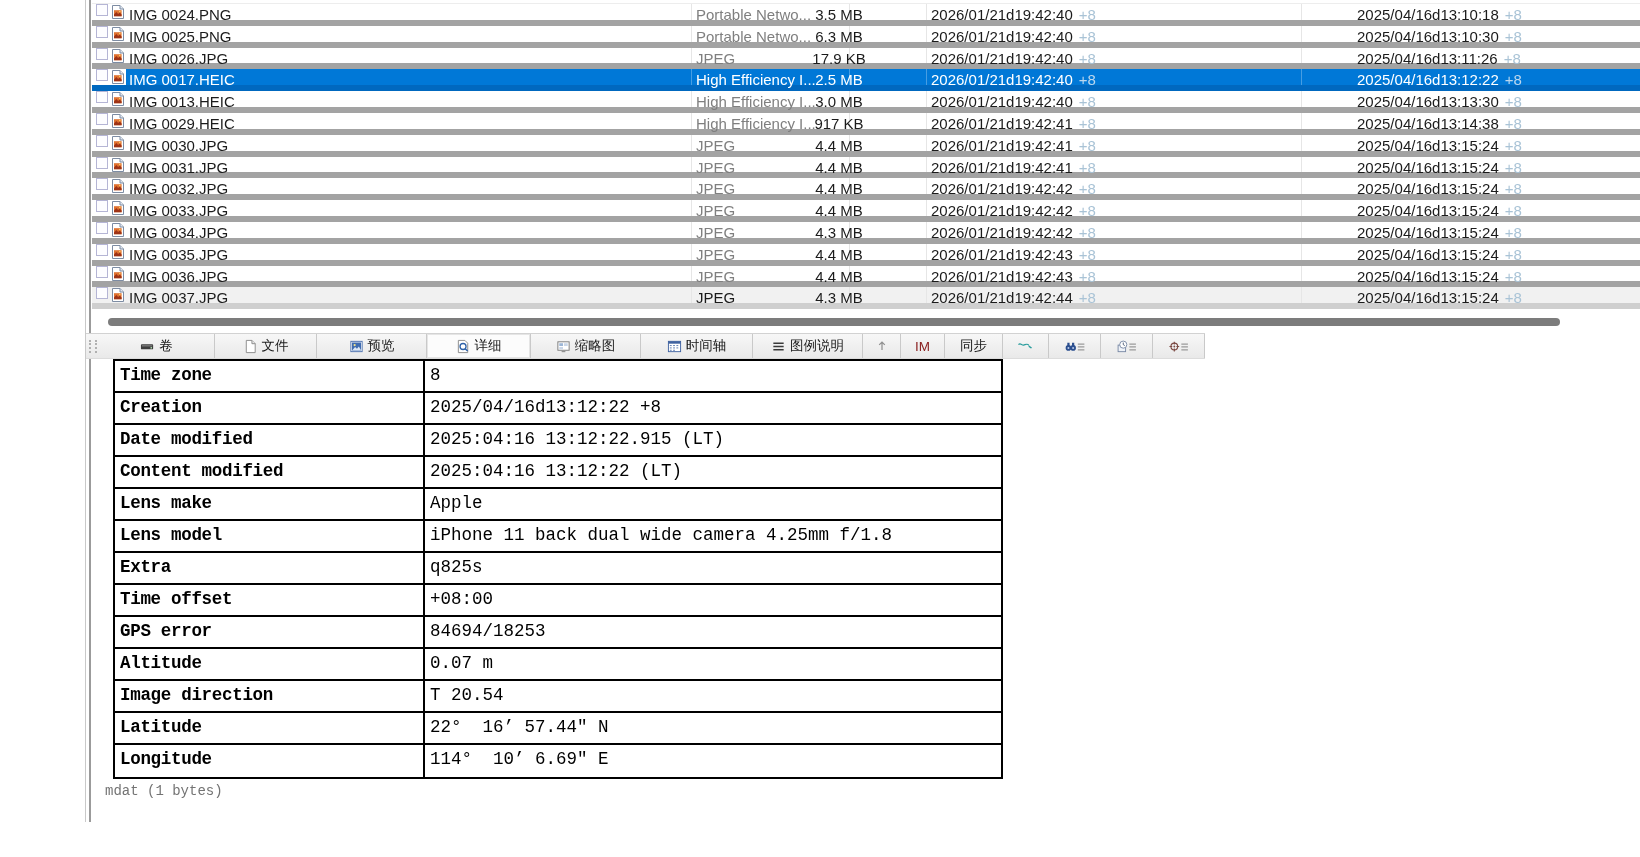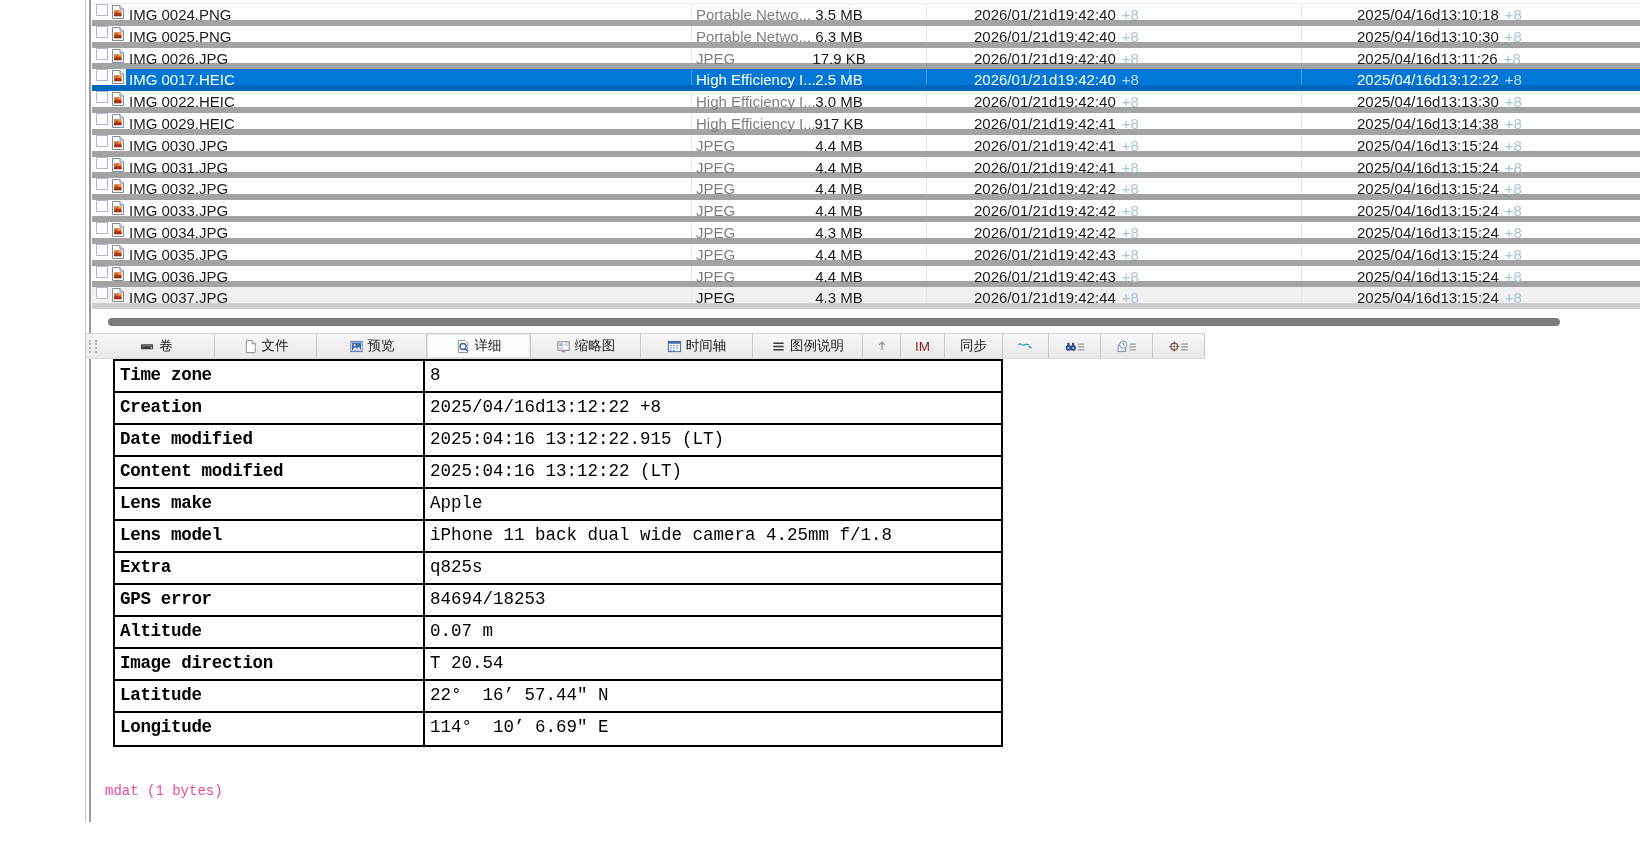--- a/index.html
+++ b/index.html
@@ -23,21 +23,21 @@
   .row>span{position:absolute;top:0;white-space:nowrap;z-index:1;}
   .cb{position:absolute;left:4px;top:5.5px;width:10px;height:10px;border:1px solid #b5b5d5;
       background:#fdfdff;z-index:1;}
   .ficon{position:absolute;left:18px;top:2.5px;width:16px;height:16px;z-index:1;}
   .ficon svg{width:16px;height:16px;display:block;}
   .c-name{left:37px;}
   .c-type{left:604px;color:#7f7f7f;}
   .row.hot .c-type{color:#1b1b1b;}
   .row.sel .c-type{color:#fff;}
   .c-size{left:666px;width:162px;text-align:center;}
-  .c-date1{left:882px;text-align:right;}
+  .c-date1{left:839px;text-align:right;}
   .c-date2{left:1265px;}
   .tz{color:#a9c3d6;margin-left:6px;}
   .row.sel .tz{color:#bcd7ee;}
   .sep{position:absolute;top:0;bottom:0;width:1px;background:#e6e6e6;z-index:0;}
   .row.sel .sep{background:rgba(255,255,255,.28);}
   .s1{left:599px}.s2{left:757px}.s3{left:834px}.s4{left:1209px}
 
   
   #hscroll{position:absolute;left:108px;top:318px;width:1452px;height:8px;border-radius:4px;
            background:#7c7c7c;}
@@ -76,21 +76,21 @@
           font-family:"Liberation Mono","DejaVu Sans Mono",monospace;}
   .drow{display:flex;height:32px;border-bottom:2px solid #000;box-sizing:border-box;}
   .drow:last-child{border-bottom:none;}
   .dlabel{width:310px;border-right:2px solid #000;box-sizing:border-box;font-weight:bold;
           font-size:17.5px;line-height:29px;padding-left:5px;letter-spacing:-0.3px;
           white-space:pre;overflow:hidden;}
   .dvalue{flex:1;font-size:17.5px;line-height:29px;padding-left:5px;white-space:pre;overflow:hidden;}
 
   
   #footer{position:absolute;left:105px;top:783px;
-          font-family:"Liberation Mono","DejaVu Sans Mono",monospace;font-size:14px;color:#ec4899;}
+          font-family:"Liberation Mono","DejaVu Sans Mono",monospace;font-size:14px;color:#737373;}
 </style>
 </head>
 <body>
 
 <div class="page" data-name="file-manager-window">
 
   <div class="vline1" data-name="panel-left-border"></div>
   <div class="vline2" data-name="panel-left-border-inner"></div>
 
   <div id="filelist" data-name="file-list">
@@ -189,21 +189,21 @@
     <span class="cb" data-name="row-checkbox"></span>
     <span class="ficon" data-name="image-file-icon">
             <svg viewBox="0 0 16 16">
               <path d="M2.5 1.5h7.5l3.5 3.5v9.5H2.5z" fill="#fff" stroke="#7d8ca3"></path>
               <path d="M10 1.5V5h3.5" fill="#e3e9f2" stroke="#7d8ca3"></path>
               <rect x="4" y="6.2" width="7.6" height="6" fill="#e0722f"></rect>
               <path d="M4 10.4l2.3-2.4 1.9 1.9 1.4-1.4 2 2v1.7H4z" fill="#9e3316"></path>
               <circle cx="9.8" cy="7.6" r=".8" fill="#f6d567"></circle>
             </svg>
           </span>
-    <span class="c-name" data-name="file-name">IMG 0022.HEIC</span>
+    <span class="c-name" data-name="file-name">IMG 0013.HEIC</span>
     <span class="c-type" data-name="file-type">High Efficiency I...</span>
     <span class="c-size" data-name="file-size">3.0 MB</span>
     <span class="c-date1" data-name="file-modified-date"><span class="dt">2026/01/21d19:42:40</span><span class="tz" data-name="timezone-suffix">+8</span></span>
     <span class="c-date2" data-name="file-created-date"><span class="dt">2025/04/16d13:13:30</span><span class="tz" data-name="timezone-suffix">+8</span></span>
     <i class="sep s1" data-name="column-separator"></i>
     <i class="sep s2" data-name="column-separator"></i>
     <i class="sep s3" data-name="column-separator"></i>
     <i class="sep s4" data-name="column-separator"></i>
   </div>
         <div class="row" data-name="table-row">
@@ -562,20 +562,24 @@
   </div>
       <div class="drow" data-name="detail-row">
     <div class="dlabel" data-name="detail-label">Lens model</div>
     <div class="dvalue" data-name="detail-value">iPhone 11 back dual wide camera 4.25mm f/1.8</div>
   </div>
       <div class="drow" data-name="detail-row">
     <div class="dlabel" data-name="detail-label">Extra</div>
     <div class="dvalue" data-name="detail-value">q825s</div>
   </div>
       <div class="drow" data-name="detail-row">
+    <div class="dlabel" data-name="detail-label">Time offset</div>
+    <div class="dvalue" data-name="detail-value">+08:00</div>
+  </div>
+      <div class="drow" data-name="detail-row">
     <div class="dlabel" data-name="detail-label">GPS error</div>
     <div class="dvalue" data-name="detail-value">84694/18253</div>
   </div>
       <div class="drow" data-name="detail-row">
     <div class="dlabel" data-name="detail-label">Altitude</div>
     <div class="dvalue" data-name="detail-value">0.07 m</div>
   </div>
       <div class="drow" data-name="detail-row">
     <div class="dlabel" data-name="detail-label">Image direction</div>
     <div class="dvalue" data-name="detail-value">T 20.54</div>

